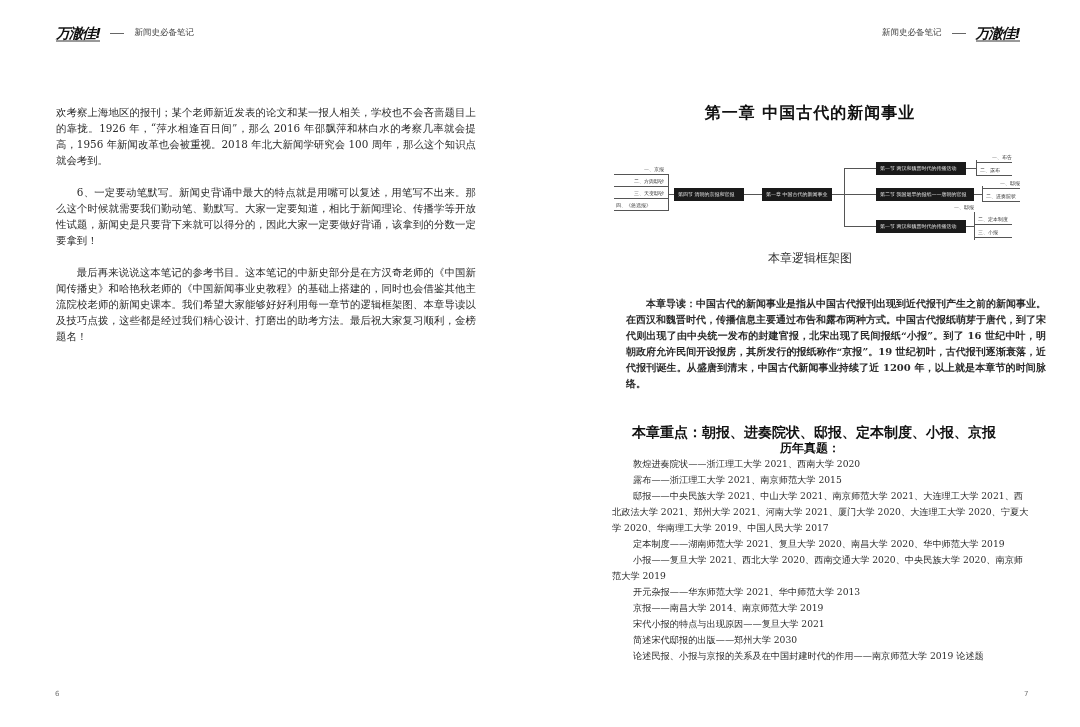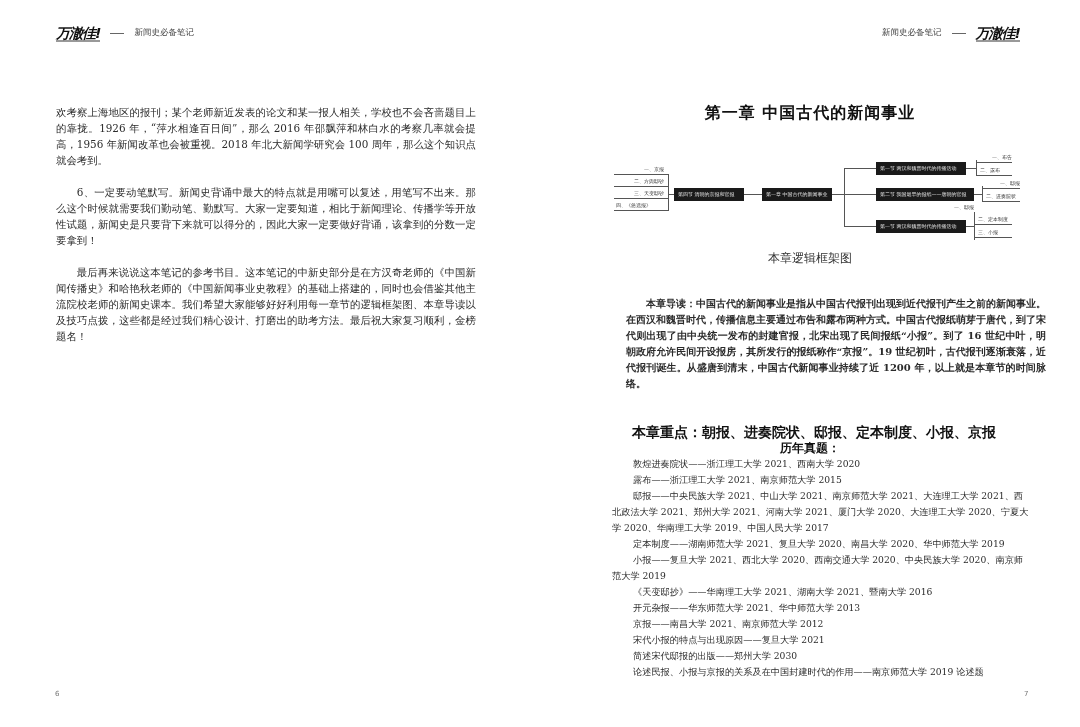--- a/index.html
+++ b/index.html
@@ -118,22 +118,21 @@
   <div class="focus">本章重点：朝报、进奏院状、邸报、定本制度、小报、京报</div>
 
   <div class="exam-title">历年真题：</div>
 
   <div class="exam-list">
     <p class="exam-item">敦煌进奏院状——浙江理工大学 2021、西南大学 2020</p>
     <p class="exam-item">露布——浙江理工大学 2021、南京师范大学 2015</p>
     <p class="exam-item">邸报——中央民族大学 2021、中山大学 2021、南京师范大学 2021、大连理工大学 2021、西北政法大学 2021、郑州大学 2021、河南大学 2021、厦门大学 2020、大连理工大学 2020、宁夏大学 2020、华南理工大学 2019、中国人民大学 2017</p>
     <p class="exam-item">定本制度——湖南师范大学 2021、复旦大学 2020、南昌大学 2020、华中师范大学 2019</p>
     <p class="exam-item">小报——复旦大学 2021、西北大学 2020、西南交通大学 2020、中央民族大学 2020、南京师范大学 2019</p>
-    <p class="exam-item">《天变邸抄》——华南理工大学 2021、湖南大学 2021、暨南大学 2016</p>
     <p class="exam-item">开元杂报——华东师范大学 2021、华中师范大学 2013</p>
-    <p class="exam-item">京报——南昌大学 2021、南京师范大学 2012</p>
+    <p class="exam-item">京报——南昌大学 2014、南京师范大学 2019</p>
     <p class="exam-item">宋代小报的特点与出现原因——复旦大学 2021</p>
     <p class="exam-item">简述宋代邸报的出版——郑州大学 2030</p>
     <p class="exam-item">论述民报、小报与京报的关系及在中国封建时代的作用——南京师范大学 2019 论述题</p>
   </div>
 
   <div class="page-num">7</div>
 </div>
 
 </body></html>

